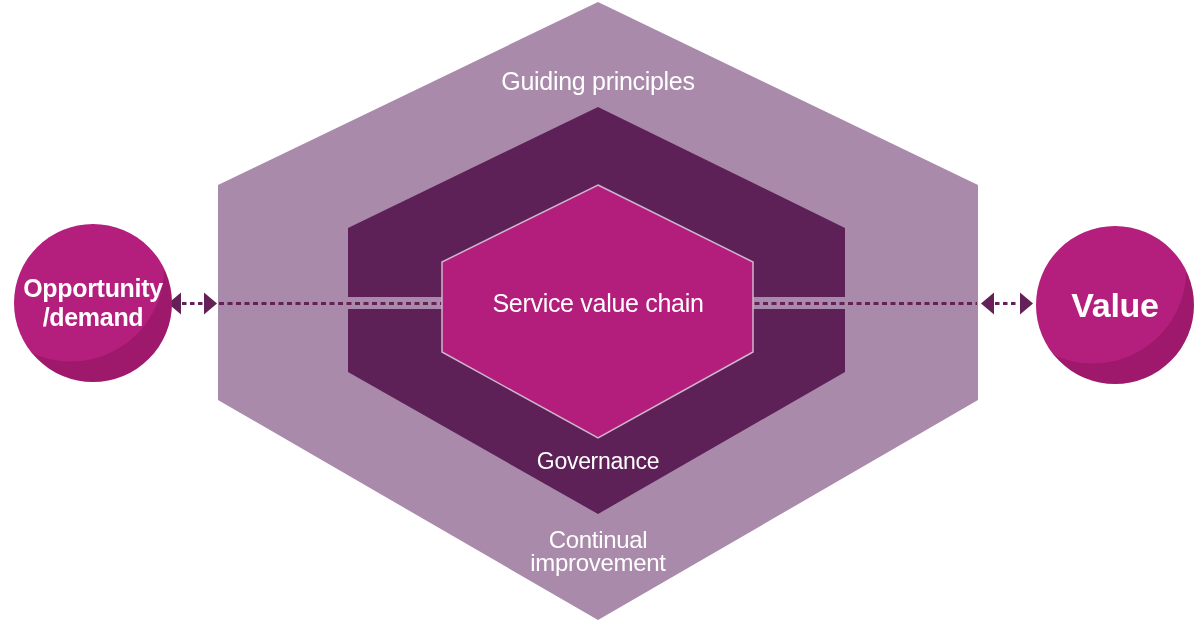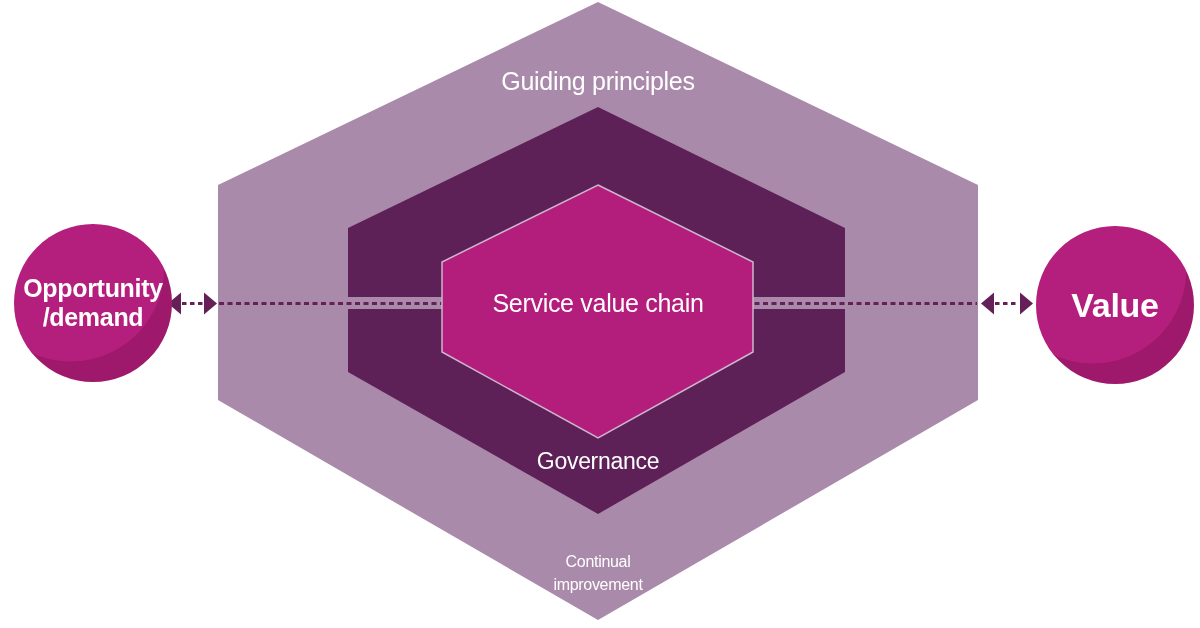--- a/index.html
+++ b/index.html
@@ -29,21 +29,21 @@
     color: #ffffff;
     font-weight: 400;
     letter-spacing: -0.3px;
     white-space: pre-line;
     pointer-events: none;
   }
   .lbl-guiding   { top: 67px;  font-size: 25px; line-height: 28px; }
   .lbl-governance{ top: 151px; font-size: 23px; line-height: 26px; }
   .lbl-svc       { top: 289px; font-size: 25px; line-height: 28px; text-align: center; }
   .lbl-practices { top: 448px; font-size: 23px; line-height: 26px; }
-  .lbl-continual { top: 550px; font-size: 16px; line-height: 23px; }
+  .lbl-continual { top: 528px; font-size: 24px; line-height: 23px; }
   .node-circle {
     position: absolute;
     width: 158px;
     height: 158px;
     border-radius: 50%;
     display: flex;
     align-items: center;
     justify-content: center;
   }
   .node-circle .node-label {

